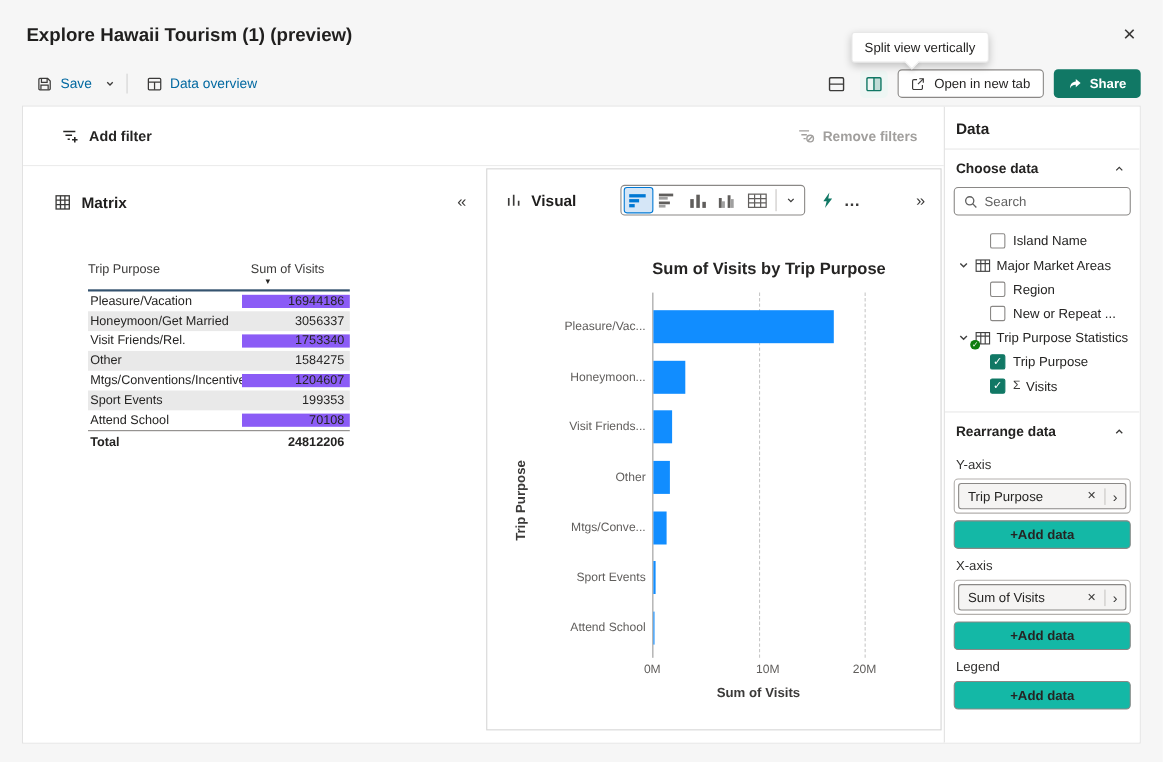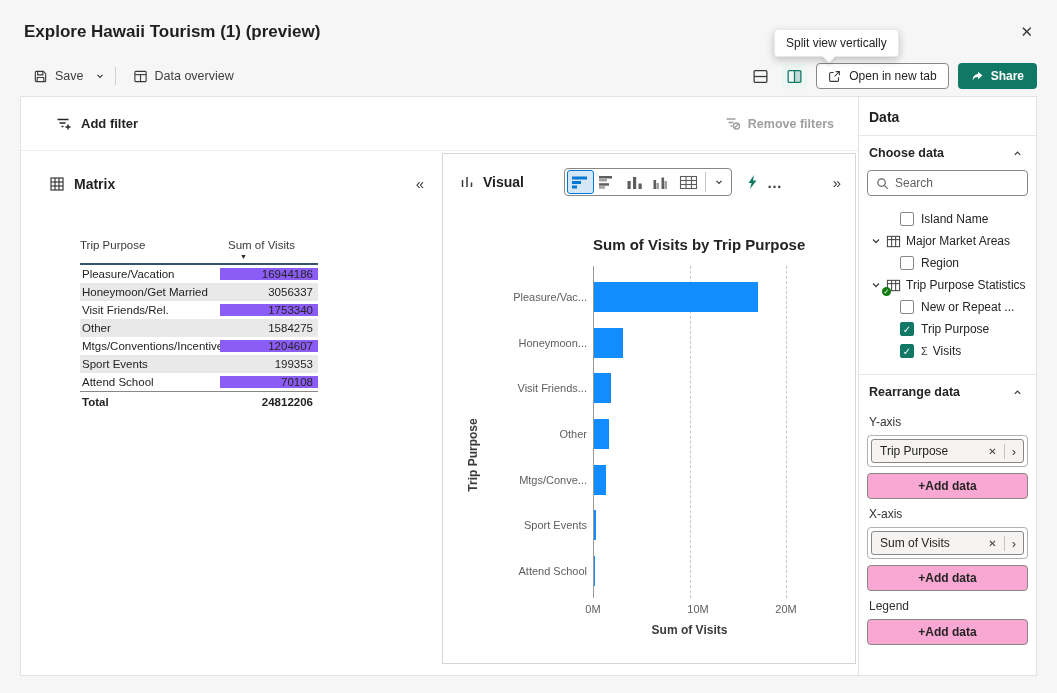--- a/index.html
+++ b/index.html
@@ -7,21 +7,21 @@
   body{font-family:"Liberation Sans","DejaVu Sans",sans-serif;background:#f6f6f6;color:#252423;position:relative;font-size:13px}
   button{font-family:inherit;cursor:pointer}
 
   
   .titlebar h1{position:absolute;left:24px;top:22px;font-size:17px;font-weight:700;color:#201f1e}
   .close-btn{position:absolute;right:24px;top:24px;font-size:15px;color:#3b3a39;background:none;border:none;line-height:1}
 
   
   .toolbar{position:absolute;top:60px;left:26px;right:20px;height:32px;display:flex;align-items:center;justify-content:space-between}
   .tb-left{display:flex;align-items:center}
-  .tb-btn{display:flex;gap:7px;padding:6px 7px;font-size:12.5px;background:none;border:none;color:#404040;border-radius:4px}
+  .tb-btn{display:flex;gap:7px;padding:6px 7px;font-size:12.5px;background:none;border:none;color:#0369a1;border-radius:4px}
   .tb-chevron{background:none;border:none;padding:6px 4px;display:flex;align-items:center}
   .tb-divider{width:1px;height:18px;background:#d1d1d1;margin:0 10px 0 6px}
   .tb-right{display:flex;align-items:center;gap:9px}
   .icon-btn{background:none;border:none;padding:4px;display:flex;align-items:center;border-radius:4px}
   .icon-btn.active{background:#eef6f4}
   .outline-btn{display:flex;align-items:center;gap:8px;border:1px solid #8a8886;background:#fff;border-radius:4px;padding:5px 11px;font-size:12px;color:#252423}
   .share-btn{display:flex;align-items:center;gap:7px;border:none;background:#117865;color:#fff;border-radius:4px;padding:6px 13px;font-size:12px;font-weight:600}
 
   
   .tooltip{position:absolute;top:29px;left:774px;height:28px;padding:0 11px;background:#fff;border:1px solid #e8e8e8;box-shadow:0 3px 8px rgba(0,0,0,.22);border-radius:3px;font-size:12px;display:flex;align-items:center;z-index:20;color:#252423}
@@ -101,21 +101,21 @@
   .tbl-ico{position:relative;display:flex;flex:none}
   .tbadge{position:absolute;left:-4px;bottom:-3px;width:9px;height:9px;border-radius:50%;background:#107c10;color:#fff;font-size:7px;line-height:9px;text-align:center}
   .exp{display:flex;flex:none}
   .wells{padding:0 8px}
   .well-label{font-size:12px;color:#323130;margin:8px 0 6px;padding-left:2px}
   .well-box{border:1px solid #b3b0ad;border-radius:4px;padding:3px;margin-bottom:6px}
   .pill{display:flex;align-items:center;height:24px;background:#f5f4f3;border:1px solid #8a8886;border-radius:3px;font-size:12px}
   .pill-text{flex:1;padding-left:8px;white-space:nowrap;overflow:hidden}
   .pill-x{padding:0 7px;font-size:10px;color:#3b3a39;cursor:pointer}
   .pill-gt{padding:0 7px;border-left:1px solid #c8c6c4;font-size:13px;color:#3b3a39;cursor:pointer}
-  .add-data{display:block;width:100%;height:26px;border:1px solid #8a8886;border-radius:4px;background:#f9a8d4;font-size:12px;font-weight:600;color:#252423;margin-bottom:8px}
+  .add-data{display:block;width:100%;height:26px;border:1px solid #8a8886;border-radius:4px;background:#14b8a6;font-size:12px;font-weight:600;color:#252423;margin-bottom:8px}
 </style>
 </head>
 <body>
 
 <div class="app">
 
   <div class="titlebar">
     <h1>Explore Hawaii Tourism (1) (preview)</h1>
     <button class="close-btn">✕</button>
   </div>
@@ -396,40 +396,40 @@
                 <line x1="6" y1="2.5" x2="6" y2="13.5"></line>
                 <line x1="10.3" y1="2.5" x2="10.3" y2="13.5"></line>
               </svg>
             </span>
             <span>Major Market Areas</span>
           </div>
           <div class="trow">
             <span class="cb"></span>
             <span>Region</span>
           </div>
+          <div class="trow">
+            <span class="cb"></span>
+            <span>New or Repeat ...</span>
+          </div>
           <div class="trow tbl">
             <span class="exp">
               <svg width="10" height="10" viewBox="0 0 10 10" fill="none" stroke="#424242" stroke-width="1.3">
                 <path d="M2 3.5L5 6.5L8 3.5"></path>
               </svg>
             </span>
             <span class="tbl-ico">
               <svg width="15" height="15" viewBox="0 0 16 16" fill="none" stroke="#424242" stroke-width="1.1">
                 <rect x="1.5" y="2.5" width="13" height="11"></rect>
                 <line x1="1.5" y1="6" x2="14.5" y2="6"></line>
                 <line x1="6" y1="2.5" x2="6" y2="13.5"></line>
                 <line x1="10.3" y1="2.5" x2="10.3" y2="13.5"></line>
               </svg>
               <span class="tbadge">✓</span>
             </span>
             <span>Trip Purpose Statistics</span>
-          </div>
-          <div class="trow">
-            <span class="cb"></span>
-            <span>New or Repeat ...</span>
           </div>
           <div class="trow">
             <span class="cb on">✓</span>
             <span>Trip Purpose</span>
           </div>
           <div class="trow">
             <span class="cb on">✓</span>
             <span class="sigma">Σ</span>
             <span>Visits</span>
           </div>

